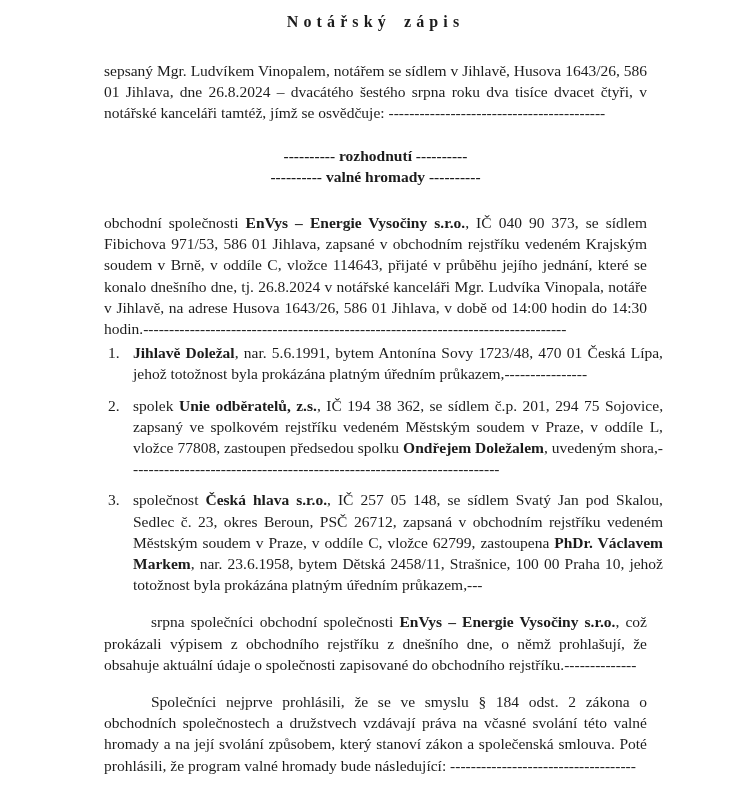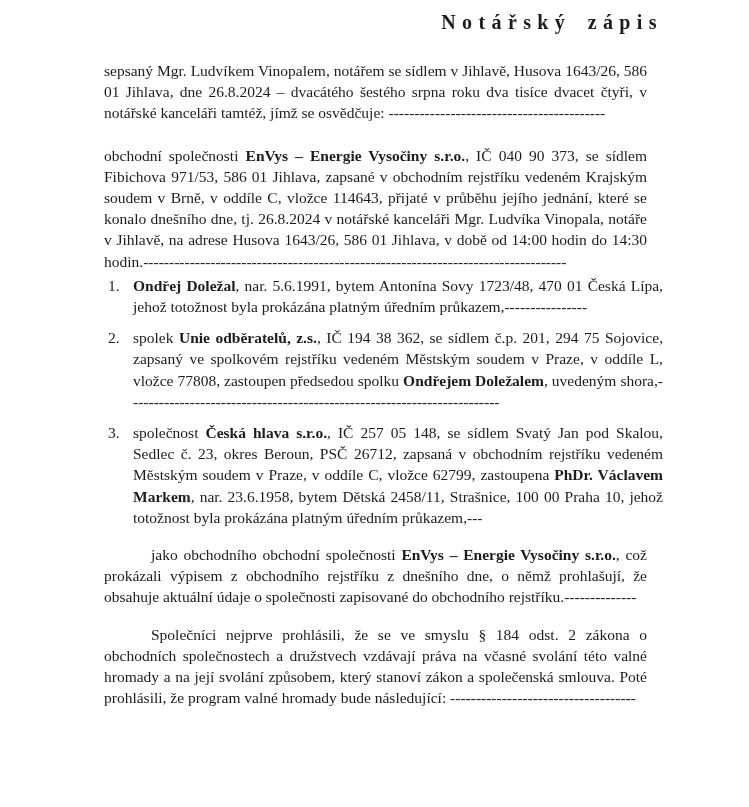--- a/index.html
+++ b/index.html
@@ -18,24 +18,24 @@
     height: 807px;
     padding: 8px 86px 0 88px;
     font-family: "Liberation Serif", "DejaVu Serif", serif;
     font-size: 15.5px;
     line-height: 21.2px;
     color: #1c1c1c;
     text-align: justify;
   }
   .doc-title {
     margin: 0 0 24px 0;
-    font-size: 20px;
+    font-size: 16px;
     line-height: 28px;
     font-weight: bold;
-    text-align: right;
+    text-align: center;
     letter-spacing: 0.32em;
     word-spacing: 0.25em;
   }
   p { margin: 16px; }
   .intro { margin-bottom: 21px; }
   .headings {
     margin-bottom: 25px;
     text-align: center;
     font-weight: bold;
   }
@@ -60,36 +60,40 @@
 </style>
 </head>
 <body>
 
 <div class="page">
 
   <h1 class="doc-title">Notářský zápis</h1>
 
   <p class="intro"><span>sepsaný Mgr. Ludvíkem Vinopalem, notářem se sídlem v Jihlavě, Husova 1643/26, 586 01 Jihlava, dne 26.8.2024 – dvacátého šestého srpna roku dva tisíce dvacet čtyři, v notářské kanceláři tamtéž, jímž se osvědčuje: </span><span>------------------------------------------</span></p>
 
+  <div class="headings">
+    <span class="heading-line">---------- rozhodnutí ----------</span>
+    <span class="heading-line">---------- valné hromady ----------</span>
+  </div>
 
   <p class="company"><span>obchodní společnosti </span><b>EnVys – Energie Vysočiny s.r.o.</b><span>, IČ 040 90 373, se sídlem Fibichova 971/53, 586 01 Jihlava, zapsané v obchodním rejstříku vedeném Krajským soudem v Brně, v oddíle C, vložce 114643, přijaté v průběhu jejího jednání, které se konalo dnešního dne, tj. 26.8.2024 v notářské kanceláři Mgr. Ludvíka Vinopala, notáře v Jihlavě, na adrese Husova 1643/26, 586 01 Jihlava, v době od 14:00 hodin do 14:30 hodin.</span><span>----------------------------------------------------------------------------------</span></p>
 
 
   <ol class="items">
     <li class="item">
       <span class="item-number">1.</span>
-      <span><b>Ondřej Doležal</b><span>, nar. 5.6.1991, bytem Antonína Sovy 1723/48, 470 01 Česká Lípa, jehož totožnost byla prokázána platným úředním průkazem,</span><span>----------------</span></span>
+      <span><b>Jihlavě Doležal</b><span>, nar. 5.6.1991, bytem Antonína Sovy 1723/48, 470 01 Česká Lípa, jehož totožnost byla prokázána platným úředním průkazem,</span><span>----------------</span></span>
     </li>
     <li class="item">
       <span class="item-number">2.</span>
       <span><span>spolek </span><b>Unie odběratelů, z.s.</b><span>, IČ 194 38 362, se sídlem č.p. 201, 294 75 Sojovice, zapsaný ve spolkovém rejstříku vedeném Městským soudem v Praze, v oddíle L, vložce 77808, zastoupen předsedou spolku </span><b>Ondřejem Doležalem</b><span>, uvedeným shora,</span><span>------------------------------------------------------------------------</span></span>
     </li>
     <li class="item">
       <span class="item-number">3.</span>
       <span><span>společnost </span><b>Česká hlava s.r.o.</b><span>, IČ 257 05 148, se sídlem Svatý Jan pod Skalou, Sedlec č. 23, okres Beroun, PSČ 26712, zapsaná v obchodním rejstříku vedeném Městským soudem v Praze, v oddíle C, vložce 62799, zastoupena </span><b>PhDr. Václavem Markem</b><span>, nar. 23.6.1958, bytem Dětská 2458/11, Strašnice, 100 00 Praha 10, jehož totožnost byla prokázána platným úředním průkazem,</span><span>---</span></span>
     </li>
   </ol>
 
-  <p class="as-partners indented"><span>jako obchodního obchodní společnosti </span><b>EnVys – Energie Vysočiny s.r.o.</b><span>, což prokázali výpisem z obchodního rejstříku z dnešního dne, o němž prohlašují, že obsahuje aktuální údaje o společnosti zapisované do obchodního rejstříku.</span><span>--------------</span></p>
+  <p class="as-partners indented"><span>srpna společníci obchodní společnosti </span><b>EnVys – Energie Vysočiny s.r.o.</b><span>, což prokázali výpisem z obchodního rejstříku z dnešního dne, o němž prohlašují, že obsahuje aktuální údaje o společnosti zapisované do obchodního rejstříku.</span><span>--------------</span></p>
 
   <p class="waiver indented"><span>Společníci nejprve prohlásili, že se ve smyslu § 184 odst. 2 zákona o obchodních společnostech a družstvech vzdávají práva na včasné svolání této valné hromady a na její svolání způsobem, který stanoví zákon a společenská smlouva. Poté prohlásili, že program valné hromady bude následující: </span><span>------------------------------------</span></p>
 
 </div>
 
 </body></html>

